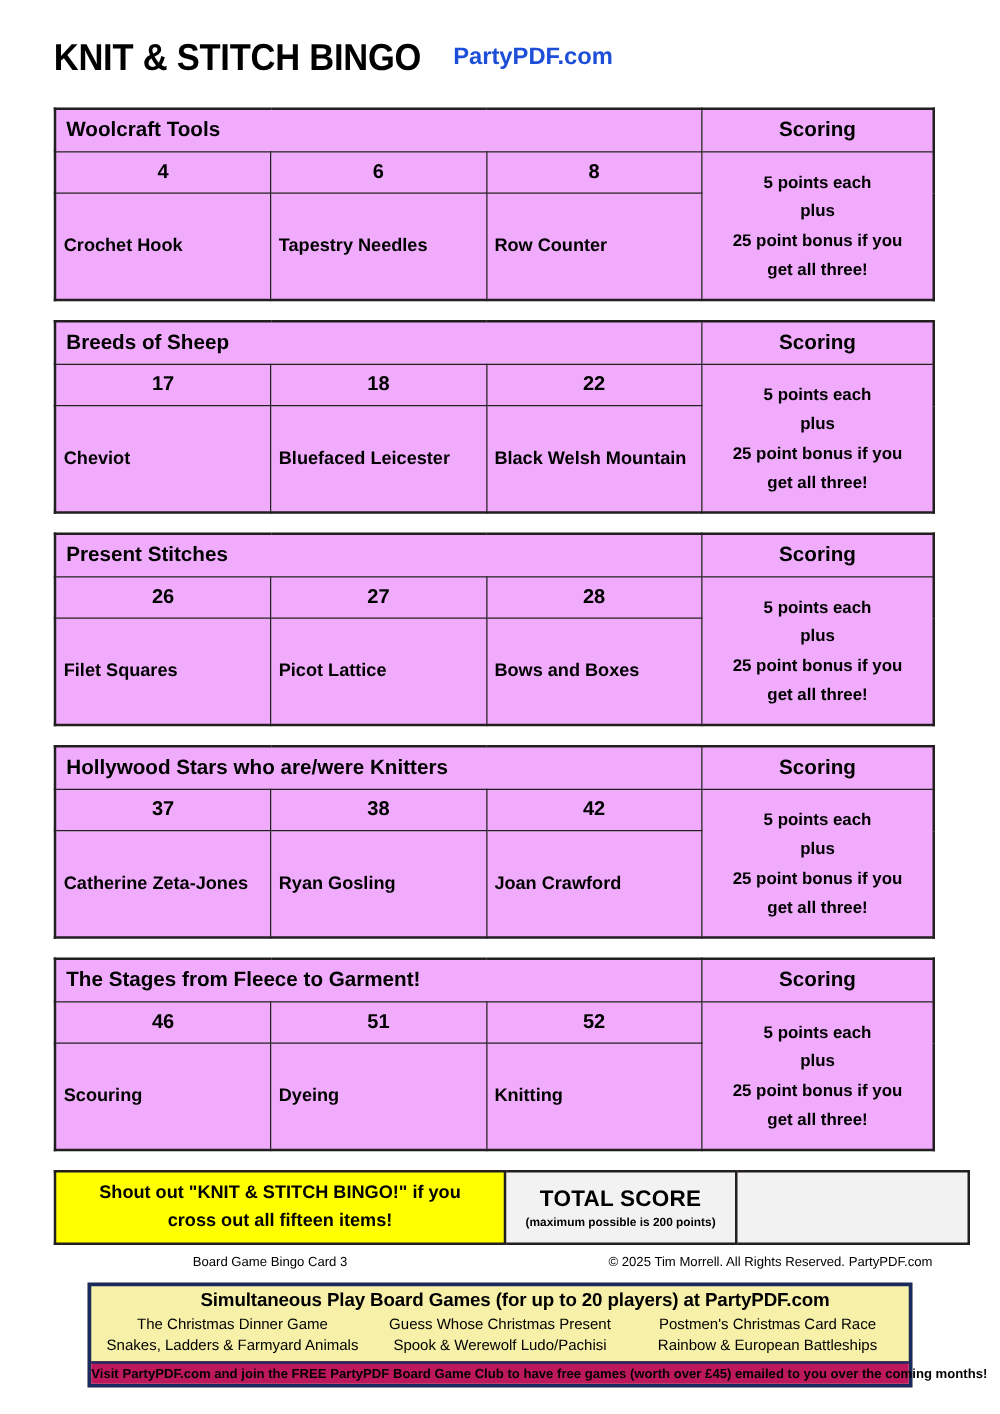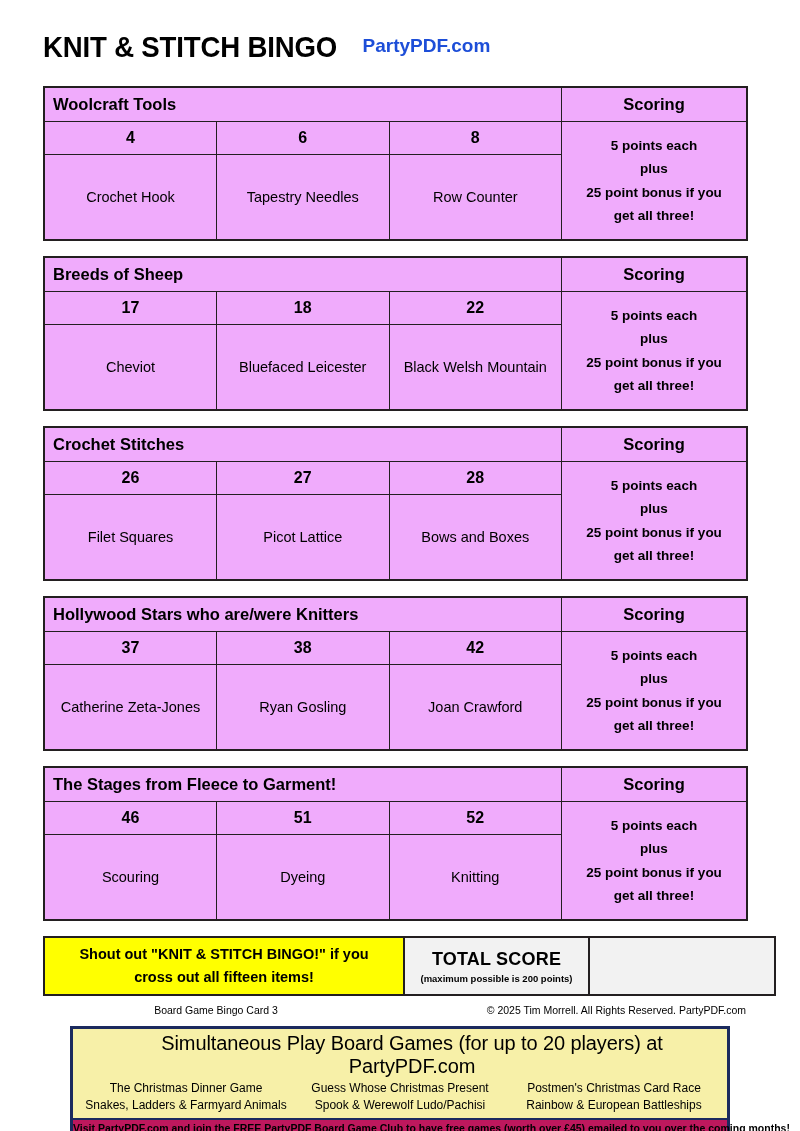--- a/index.html
+++ b/index.html
@@ -83,22 +83,22 @@
   }
   .num-cell {
     font-size: 16px;
     font-weight: bold;
     text-align: center;
     height: 26px;
     padding: 3px 0 !important;
   }
   .item-cell {
     font-size: 14.5px;
-    font-weight: normal;
-    text-align: center;
+    font-weight: bold;
+    text-align: left;
     height: 76px;
     padding: 4px 6px !important;
     line-height: 1.42;
   }
   .score-cell {
     font-size: 13.5px;
     font-weight: bold;
     text-align: center;
     line-height: 1.72;
     padding: 4px 4px !important;
@@ -175,22 +175,22 @@
   
   .promo {
     width: 660px;
     margin: 8px auto 0 auto;
     border: 3px solid #1b2a5e;
     background: #f7f0a8;
     box-sizing: border-box;
   }
   .promo-title {
     text-align: center;
-    font-size: 20px;
-    font-weight: normal;
+    font-size: 15px;
+    font-weight: bold;
     padding: 3px 0 2px 0;
     letter-spacing: -0.1px;
     margin-left: 24px;
   }
   .promo-grid {
     display: flex;
     flex-direction: column;
     padding: 0 6px 3px 6px;
   }
   .promo-row {
@@ -272,21 +272,21 @@
       <td class="item-cell col-a">Cheviot</td>
       <td class="item-cell col-b">Bluefaced Leicester</td>
       <td class="item-cell col-c">Black Welsh Mountain</td>
     </tr>
   </tbody>
     </table>
 
   <table class="block">
     <tbody>
         <tr>
-      <td class="cat-title" colspan="3">Crochet Stitches</td>
+      <td class="cat-title" colspan="3">Present Stitches</td>
       <td class="scoring-head col-s">Scoring</td>
     </tr>
     <tr>
       <td class="num-cell col-a">26</td>
       <td class="num-cell col-b">27</td>
       <td class="num-cell col-c">28</td>
       <td class="score-cell" rowspan="2">
         <div>5 points each</div>
         <div>plus</div>
         <div>25 point bonus if you</div>

